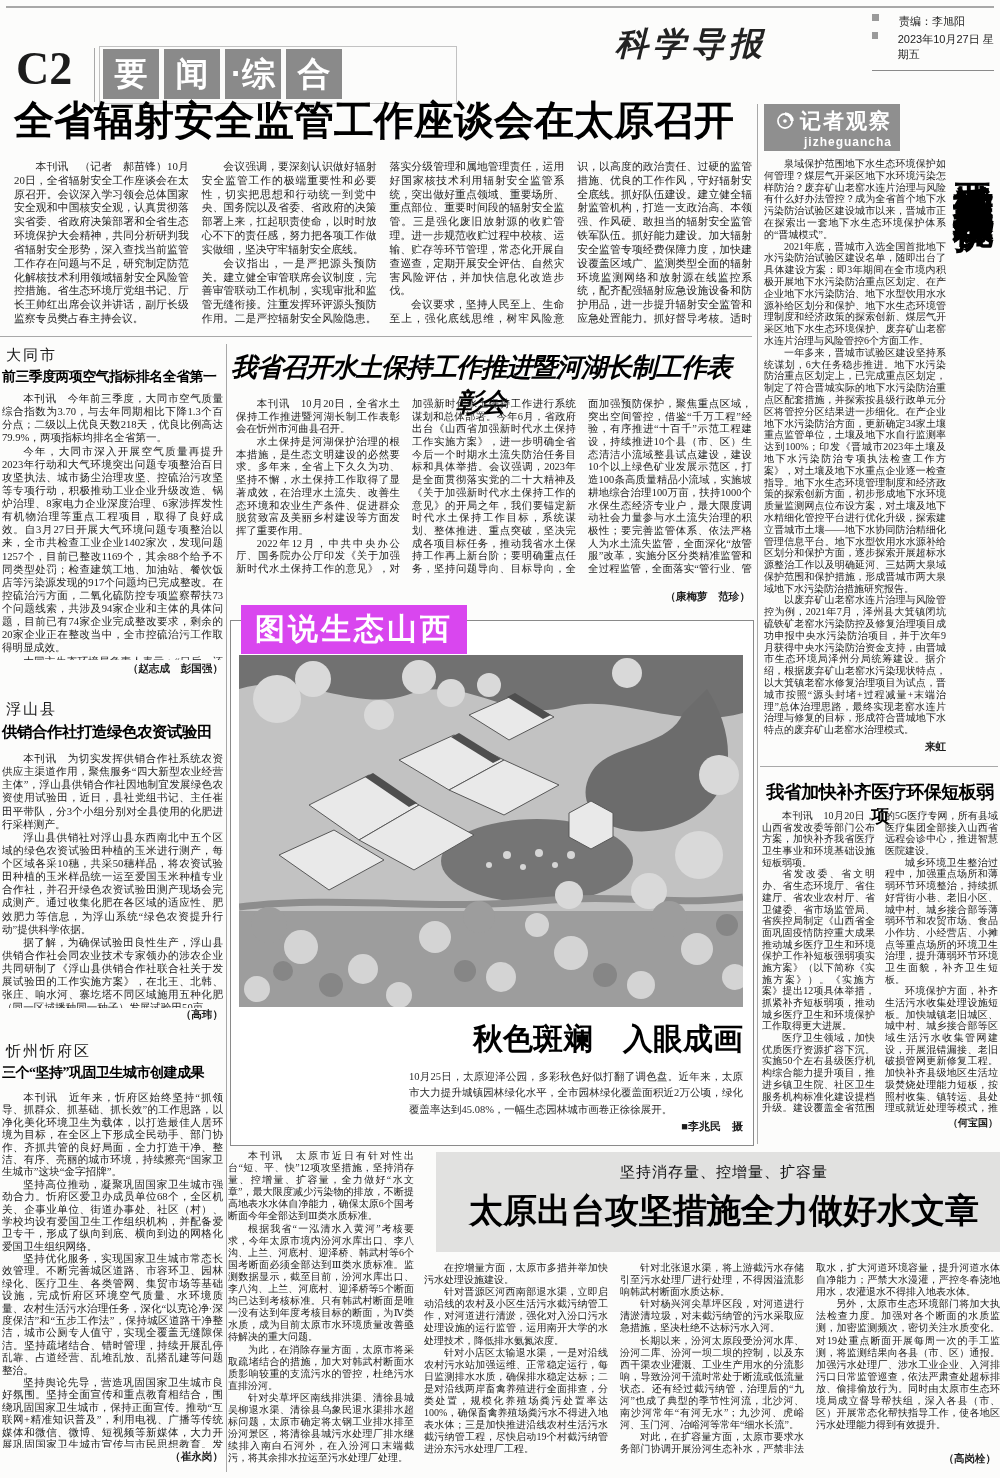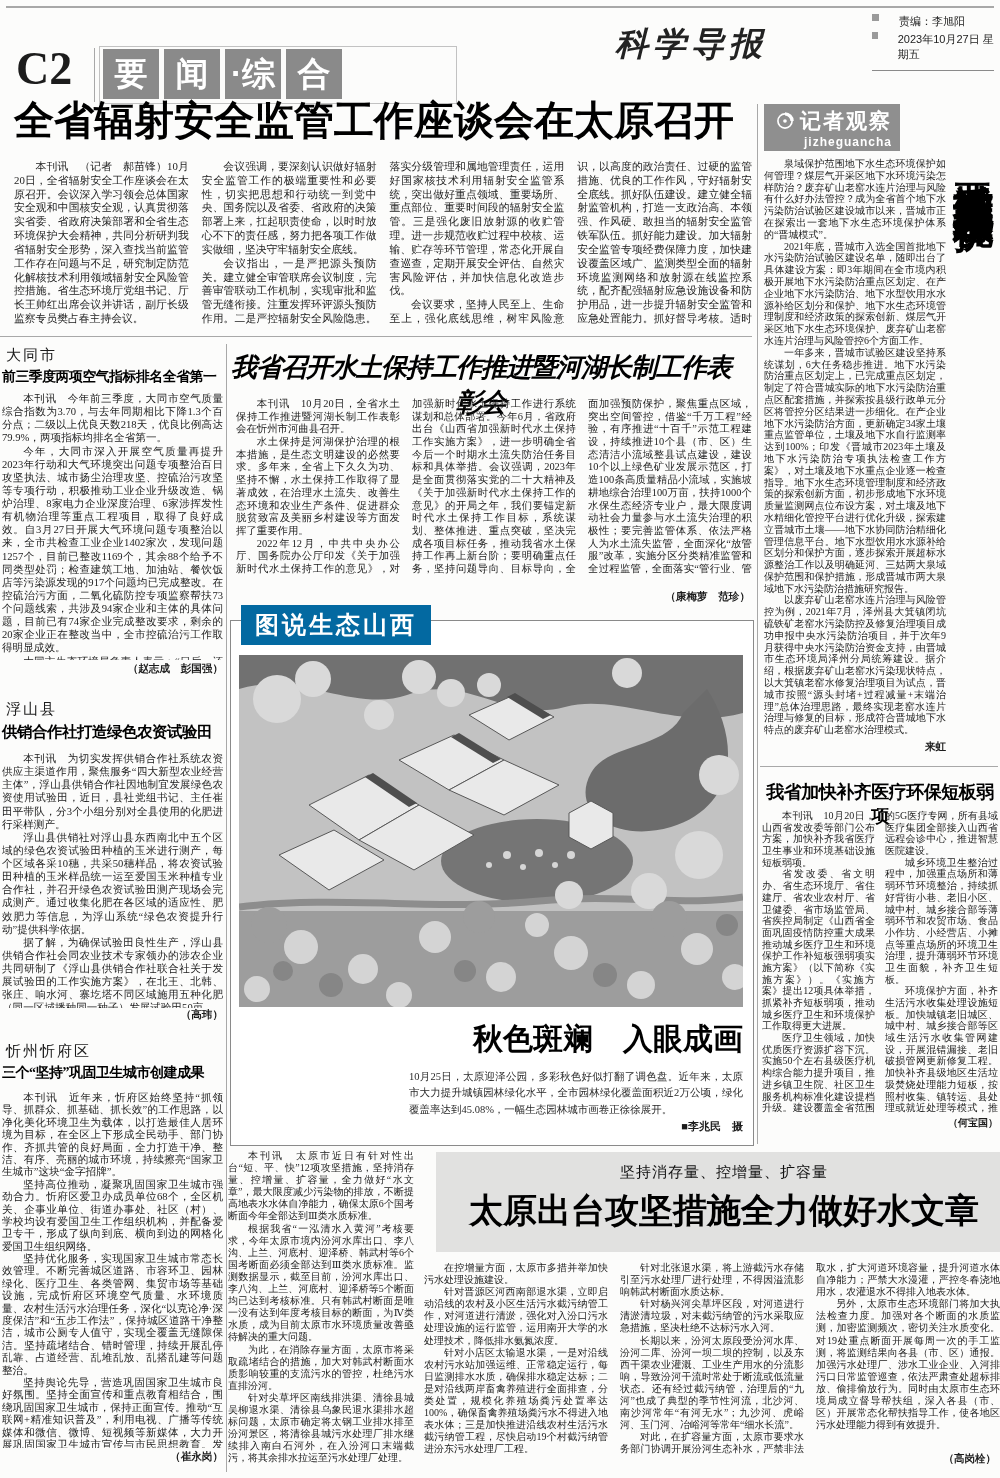--- a/index.html
+++ b/index.html
@@ -28,21 +28,21 @@
   .shuitu-headline{font-size:26px;font-weight:bold;text-align:center;color:#000;letter-spacing:-1px;}
   .vertical-headline{writing-mode:vertical-rl;font-size:40px;font-weight:900;letter-spacing:2px;line-height:1.15;color:#000;}
   
   .gc-banner{background:#8f8f8f;color:#fff;display:flex;flex-direction:column;align-items:flex-end;justify-content:center;
              padding:3px 8px 2px 8px;}
   .gc-top{display:flex;align-items:center;gap:5px;}
   .gc-cn{font-size:21px;font-weight:900;letter-spacing:2px;}
   .gc-en{font-size:12px;font-weight:bold;letter-spacing:1px;}
   
   .tu-box{border:1px solid #8a8a8a;background:#fff;}
-  .tu-label{position:absolute;left:10px;top:-16px;background:#0369a1;color:#fff;font-size:24px;font-weight:bold;
+  .tu-label{position:absolute;left:10px;top:-16px;background:#d946ef;color:#fff;font-size:30px;font-weight:bold;
             padding:4px 14px;letter-spacing:3px;}
   .cap-title{font-size:30px;font-weight:bold;text-align:right;color:#000;}
   .cap-text{font-size:10.5px;line-height:1.55;text-align:justify;color:#2a2a2a;}
   .cap-credit{font-size:11px;font-weight:bold;text-align:right;}
   
   .ty-box{background:#e1e1e0;text-align:center;margin-left:12px;}
   .ty-kicker{font-size:15px;letter-spacing:1px;padding-top:11px;color:#111;}
   .ty-headline{font-size:34px;font-weight:900;color:#000;margin-top:6px;letter-spacing:0px;}
   .cols3{column-count:3;column-gap:12px;}
   .cols4{column-count:4;column-gap:13px;}

